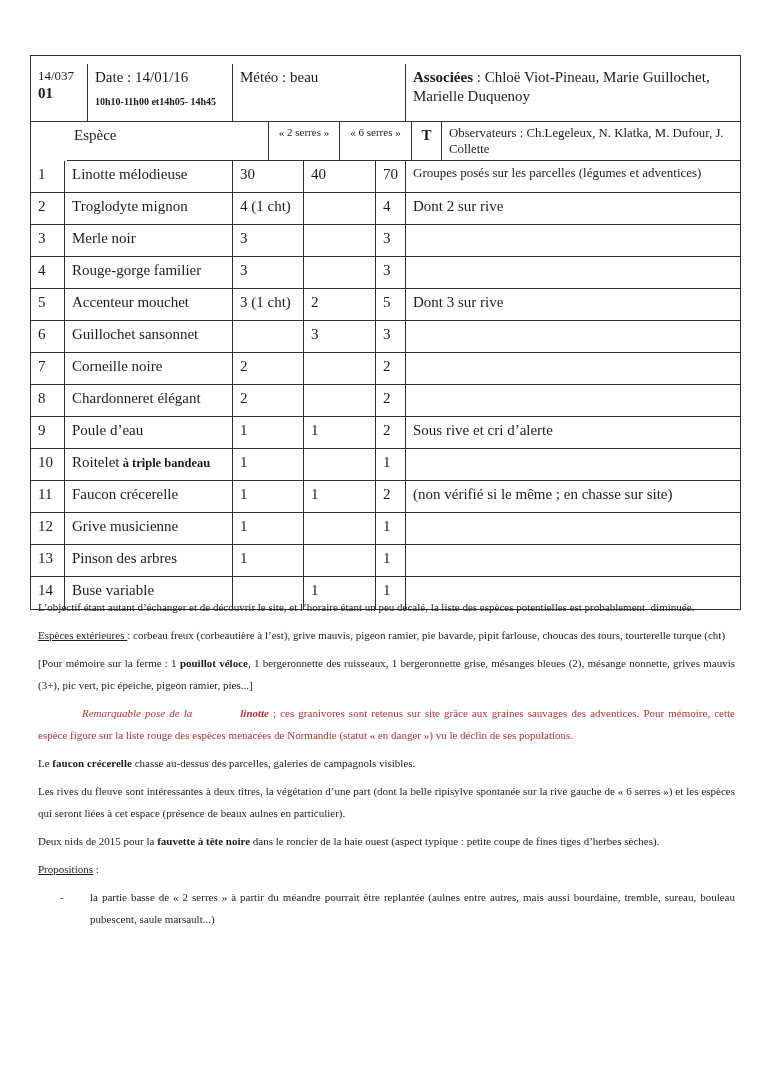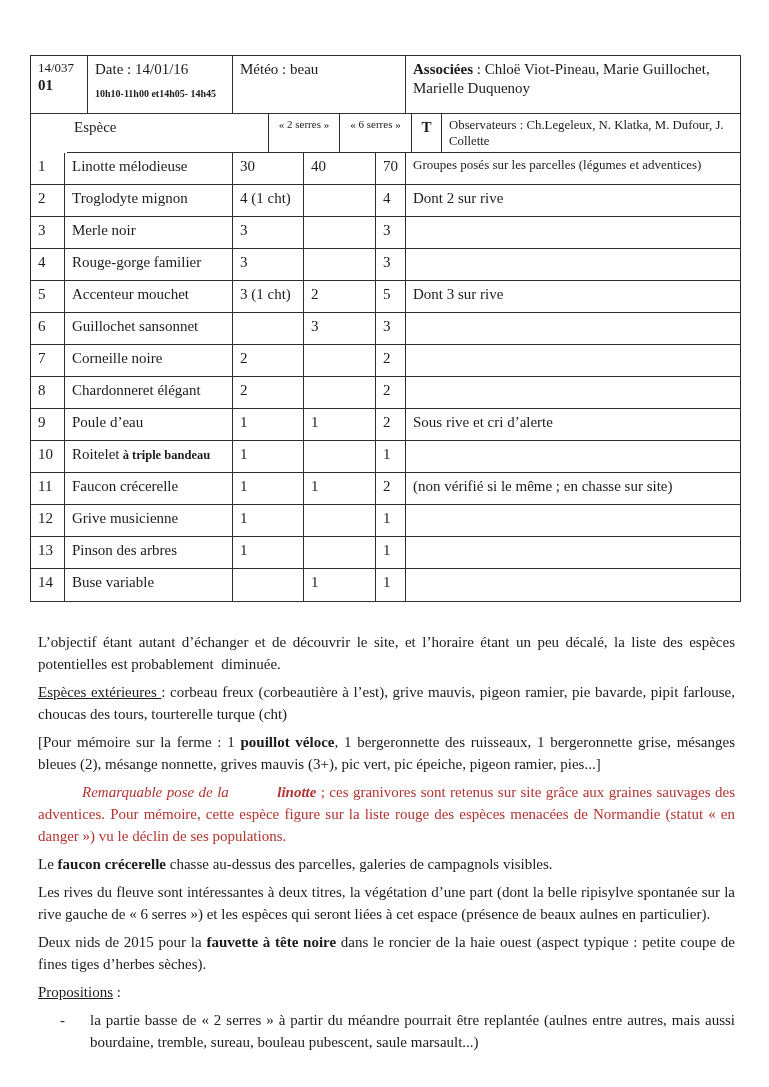--- a/index.html
+++ b/index.html
@@ -4,42 +4,42 @@
 <style>
   html,body{margin:0;padding:0;background:#ffffff;}
   body{width:769px;height:1087px;position:relative;overflow:hidden;
        font-family:"Liberation Serif", serif;color:#1b1b1b;}
   .page{position:absolute;inset:0;}
 
   
   .tbl{position:absolute;left:30px;top:55px;width:711px;border:1px solid #2f2f2f;
        box-sizing:border-box;background:#fff;}
   .grid{display:grid;}
-  .h1{grid-template-columns:57px 145px 173px 1fr;}
+  .h1{grid-template-columns:57px 145px 173px 1fr;margin-top:8px;}
   .h2{grid-template-columns:202px 71px 72px 30px 1fr;margin-left:36px;}
   .row{grid-template-columns:34px 168px 71px 72px 30px 1fr;min-height:32px;}
   .c{border-right:1px solid #2f2f2f;border-bottom:1px solid #2f2f2f;
      padding:4px 7px 2px;box-sizing:border-box;font-size:15px;line-height:1.25;}
   .grid .c:last-child{border-right:none;}
   #rows .row:last-child .c{border-bottom:none;}
   .ref-top{font-size:13px;}
   .b{font-weight:bold;}
   .i{font-style:italic;margin-left:44px;}
   .u{text-decoration:underline;}
   .times{font-size:10px;margin-top:9px;white-space:nowrap;font-weight:bold;}
   .hsm{font-size:12.8px;}
   .serres{font-size:11px;text-align:center;padding-left:2px;padding-right:2px;}
   .tcol{text-align:center;font-weight:bold;}
   .obs-sm{font-size:13px;}
   .sp-sm{font-size:12.5px;font-weight:bold;}
   .h1 .c{min-height:58px;}
   .h2 .c{min-height:30px;}
 
   
-  .txt{position:absolute;left:38px;top:631px;width:697px;font-size:15px;
+  .txt{position:absolute;left:38px;top:596px;width:697px;font-size:11px;
        line-height:22px;text-align:justify;}
   .txt p{margin:0 0 6px 0;}
   .red{color:#b03431;}
   .bullet{position:relative;padding-left:52px;margin-top:8px;}
   .bullet .mark{position:absolute;left:22px;top:0;}
 </style>
 </head>
 <body>
 
 <div class="page">

